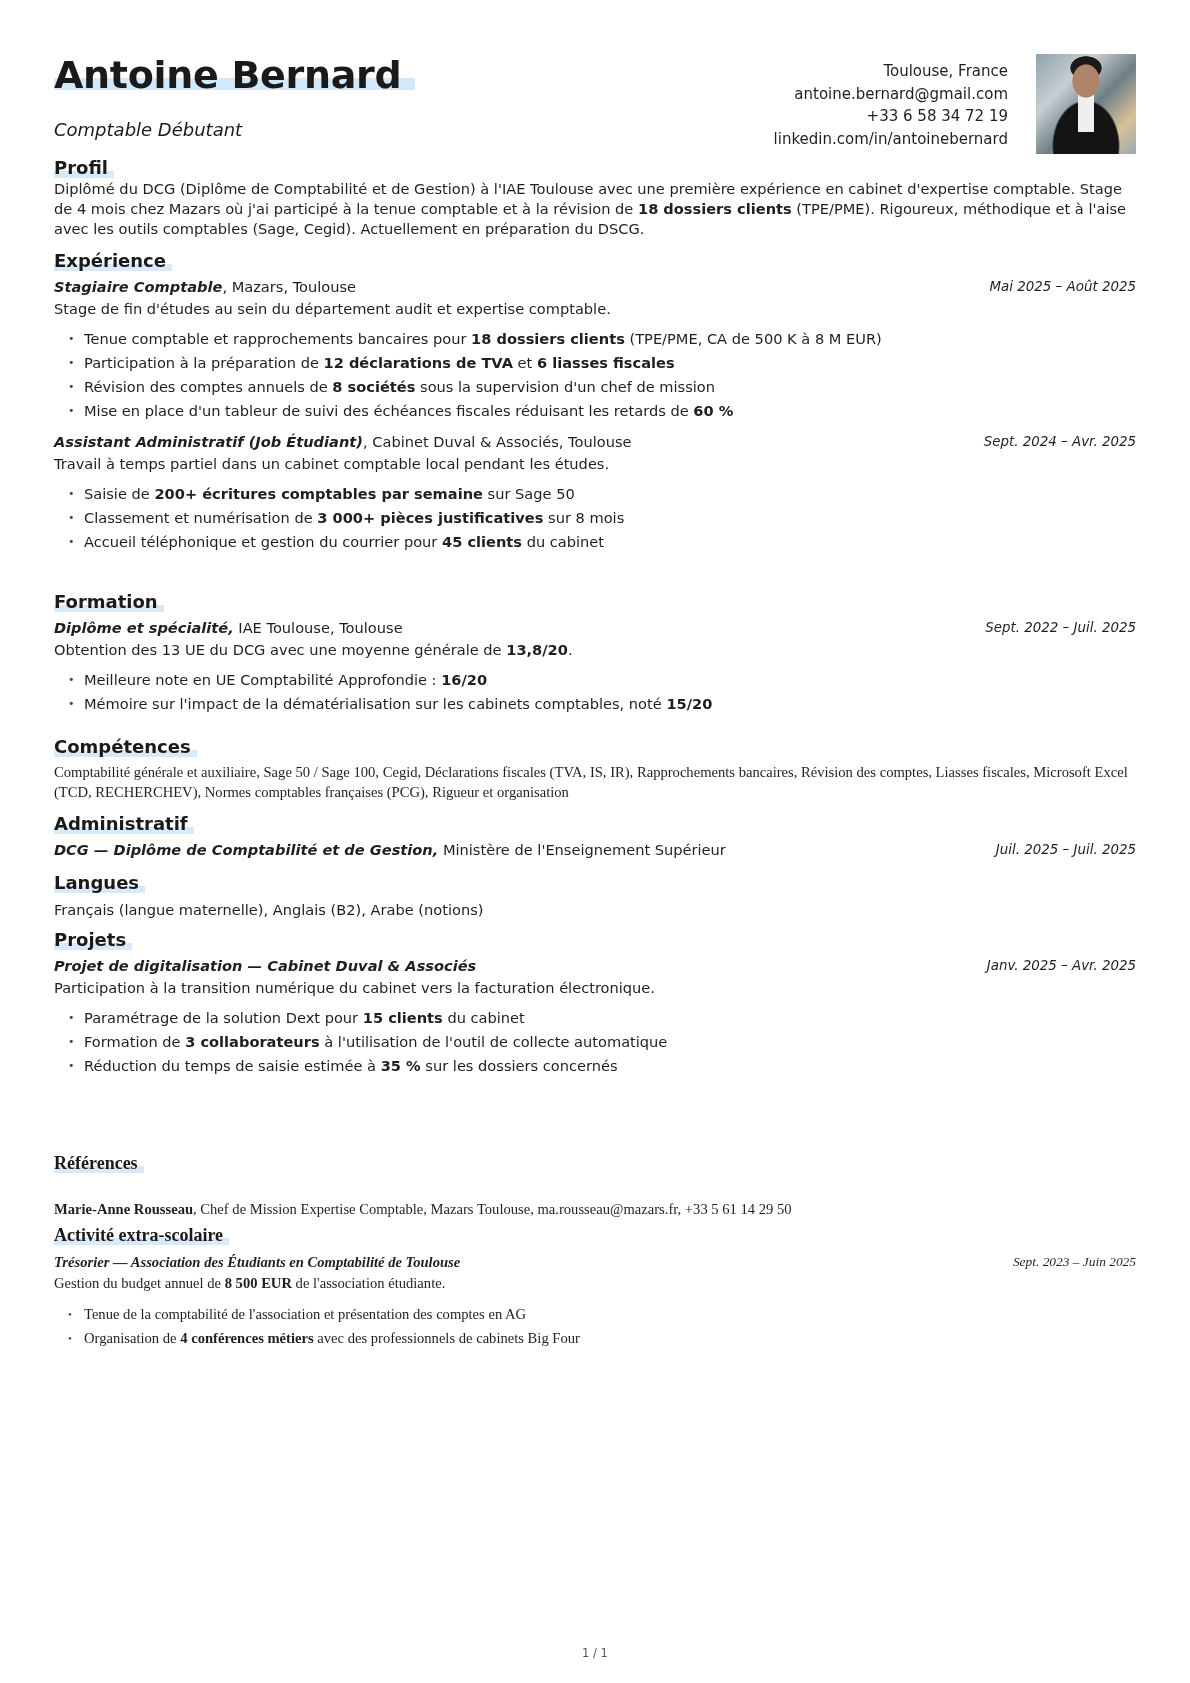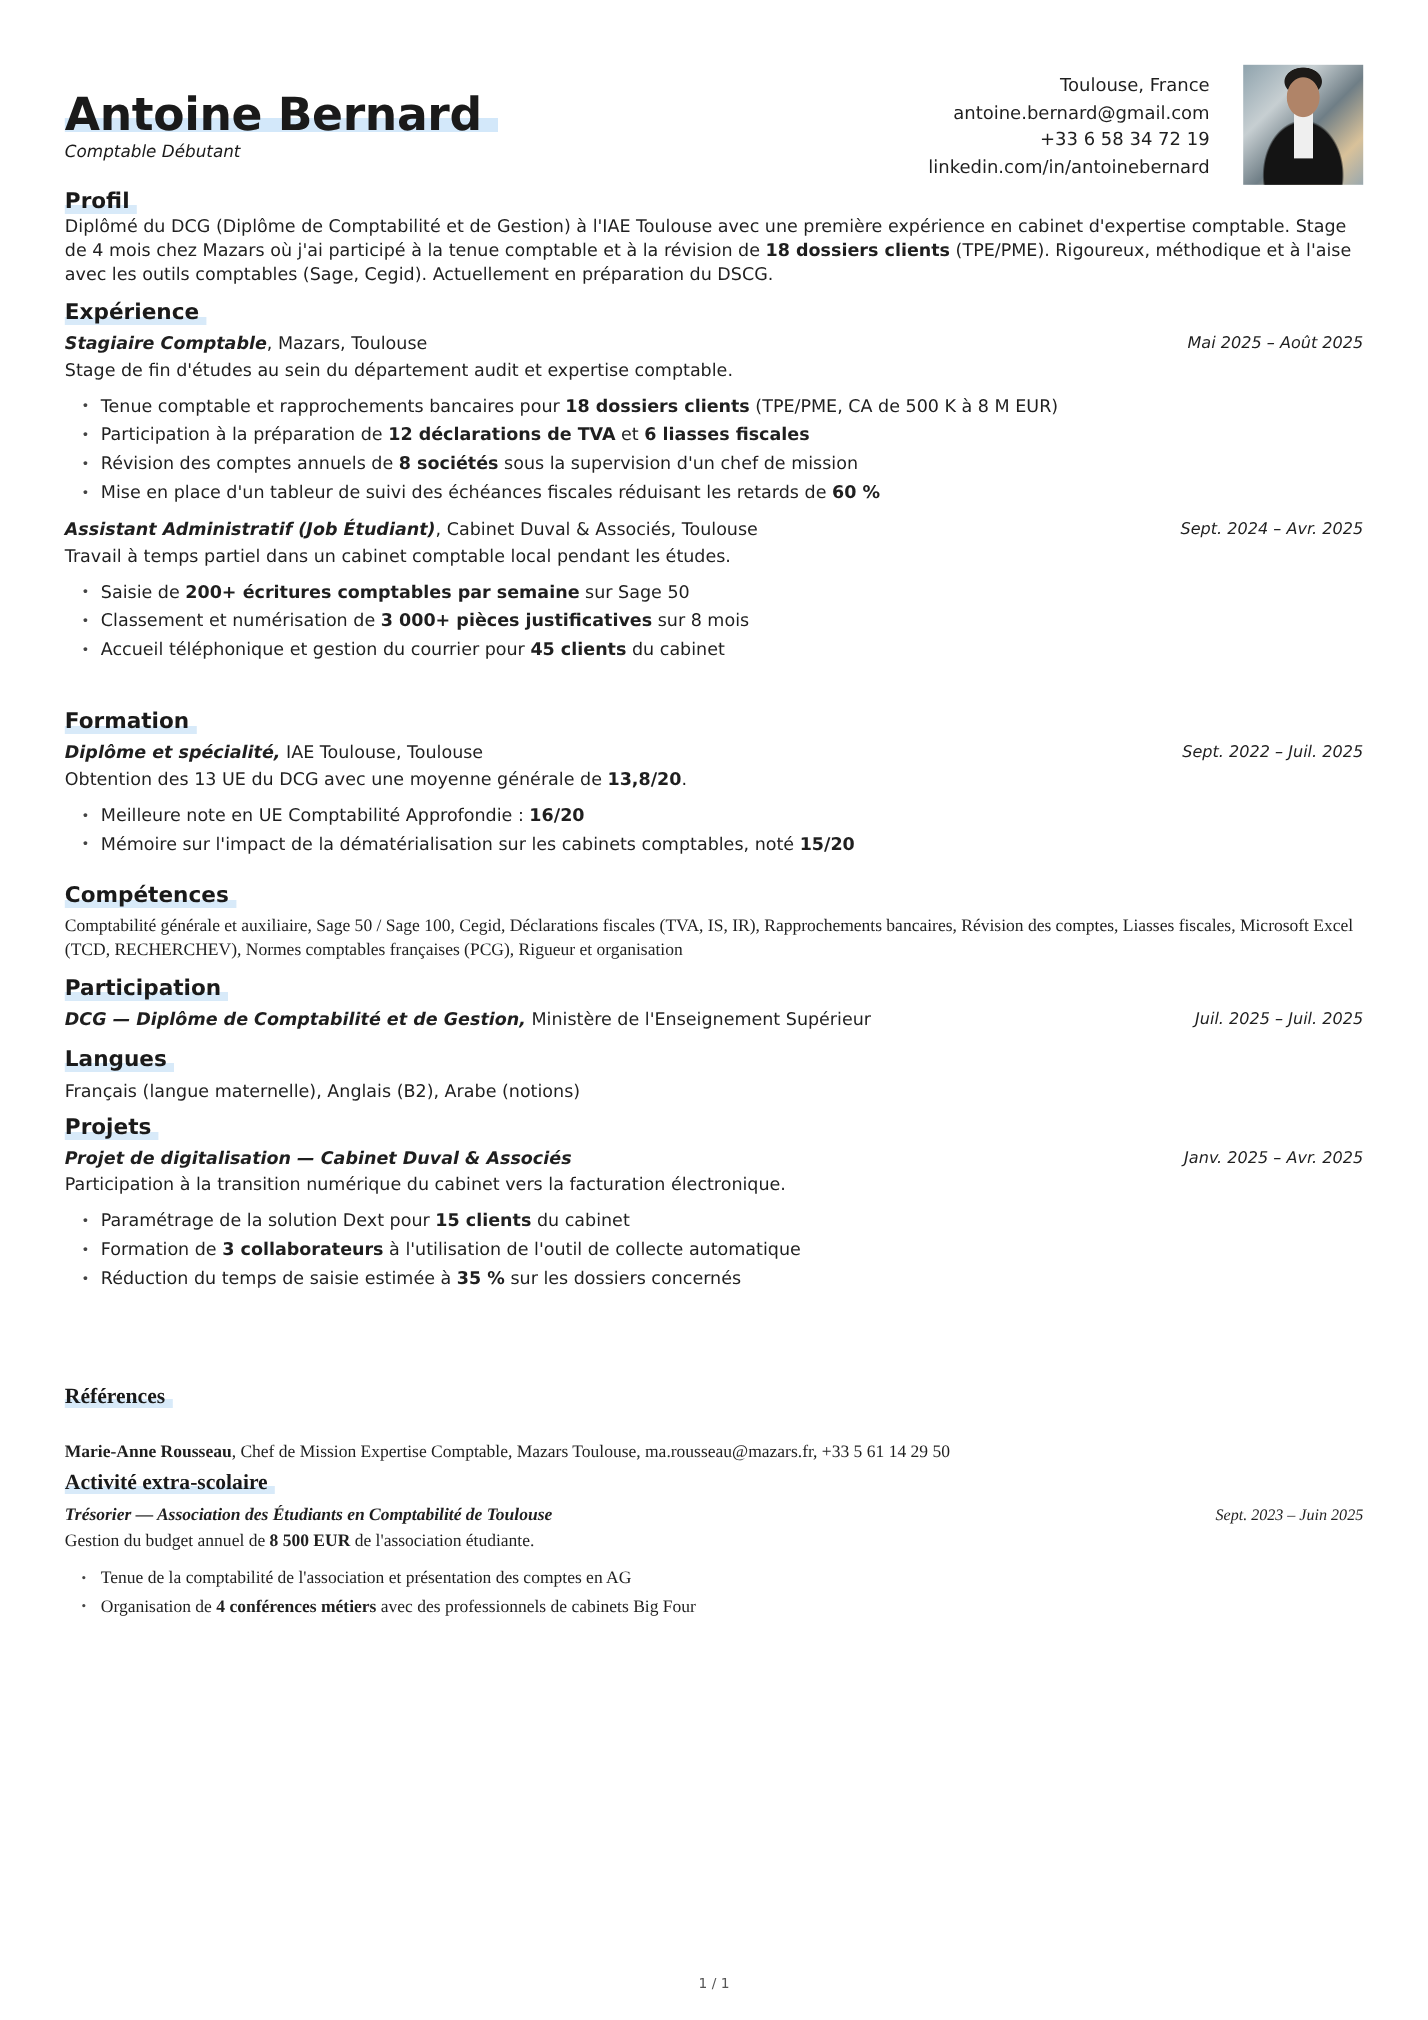--- a/index.html
+++ b/index.html
@@ -9,29 +9,29 @@
     color: #1f1f1f;
     position: relative;
     font-size: 14.6px;
     line-height: 1.36;
   }
   .page { position: absolute; left: 54px; top: 0; width: 1082px; }
 
   
   .header { position: relative; height: 160px; }
   .name {
-    position: absolute; left: 0; top: 76px;
+    position: absolute; left: 0; top: 56px;
     font-size: 38px; font-weight: bold; color: #1a1a1a;
     letter-spacing: -0.3px; line-height: 1;
     background: linear-gradient(to top, transparent 0, transparent 4px, #d3e8fa 4px, #d3e8fa 16px, transparent 16px);
     padding-right: 14px;
   }
   .subtitle {
     position: absolute; left: 0; top: 118px;
-    font-size: 14px; font-style: italic; color: #1a1a1a;
+    font-size: 18px; font-style: italic; color: #1a1a1a;
   }
   .contact {
     position: absolute; right: 128px; top: 60px;
     text-align: right; font-size: 15px; line-height: 22.5px; color: #1f1f1f;
   }
   .photo {
     position: absolute; right: 0; top: 54px;
     width: 100px; height: 100px;
     background:
       radial-gradient(ellipse 14px 17px at 50% 27%, #b08468 0 95%, transparent 100%),
@@ -140,21 +140,21 @@
       </ul>
     </div>
   </div>
 
   <div class="section" style="top:736px;">
     <div class="section-title">Compétences</div>
     <div class="para" style="margin-top:4px;font-family:Liberation Serif, serif;">Comptabilité générale et auxiliaire, Sage 50 / Sage 100, Cegid, Déclarations fiscales (TVA, IS, IR), Rapprochements bancaires, Révision des comptes, Liasses fiscales, Microsoft Excel (TCD, RECHERCHEV), Normes comptables françaises (PCG), Rigueur et organisation</div>
   </div>
 
   <div class="section" style="top:813px;">
-    <div class="section-title">Participation</div>
+    <div class="section-title">Administratif</div>
     <div class="entry-head" style="margin-top:4px;">
       <span class="entry-role">DCG — Diplôme de Comptabilité et de Gestion,</span><span> Ministère de l'Enseignement Supérieur</span>
       <span class="entry-date">Juil. 2025 – Juil. 2025</span>
     </div>
   </div>
 
   <div class="section" style="top:872px;">
     <div class="section-title">Langues</div>
     <div class="para" style="margin-top:6px;">Français (langue maternelle), Anglais (B2), Arabe (notions)</div>
   </div>

